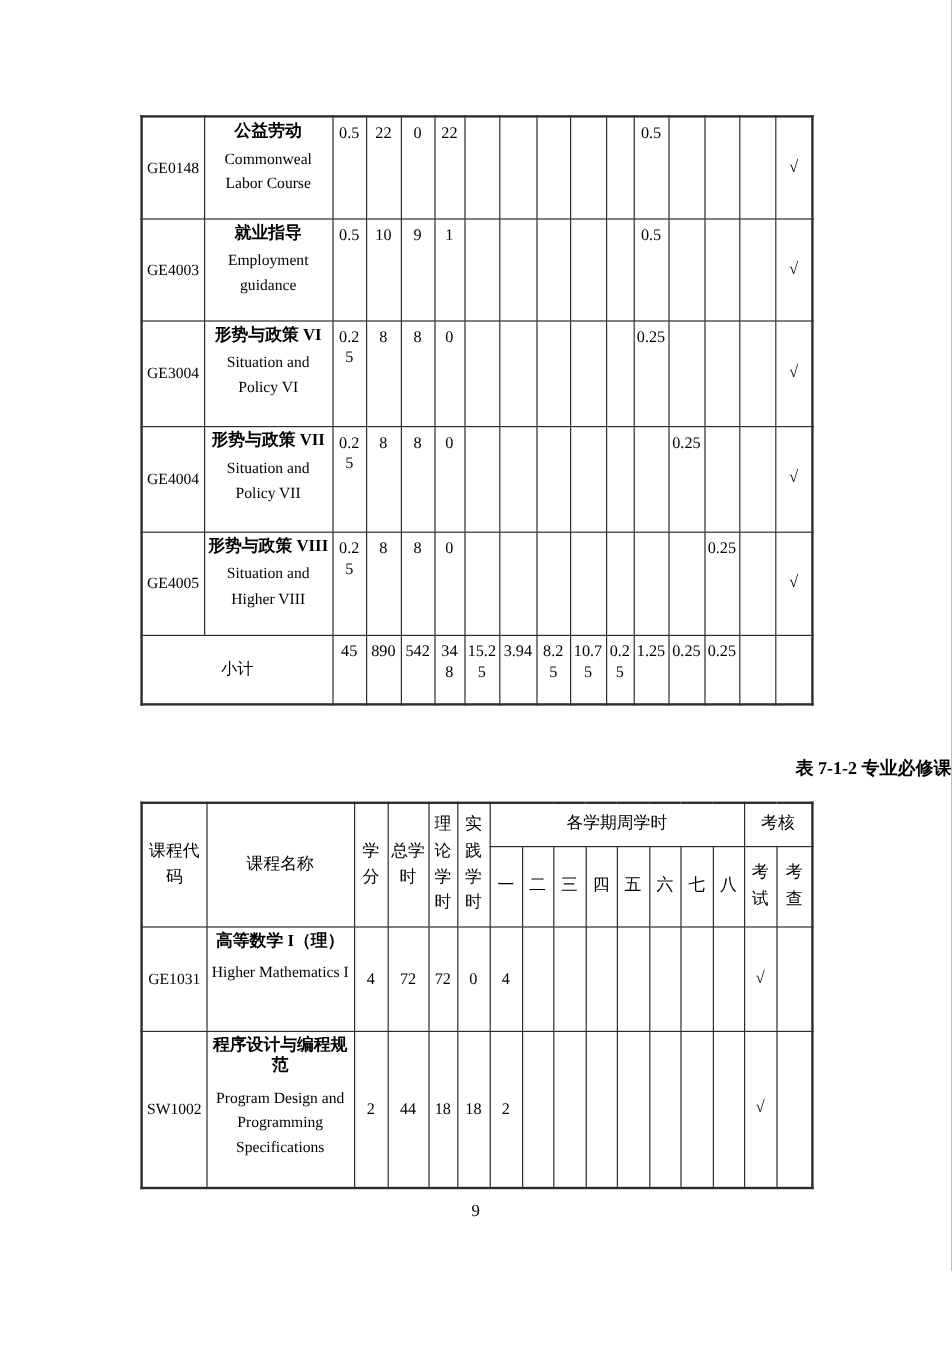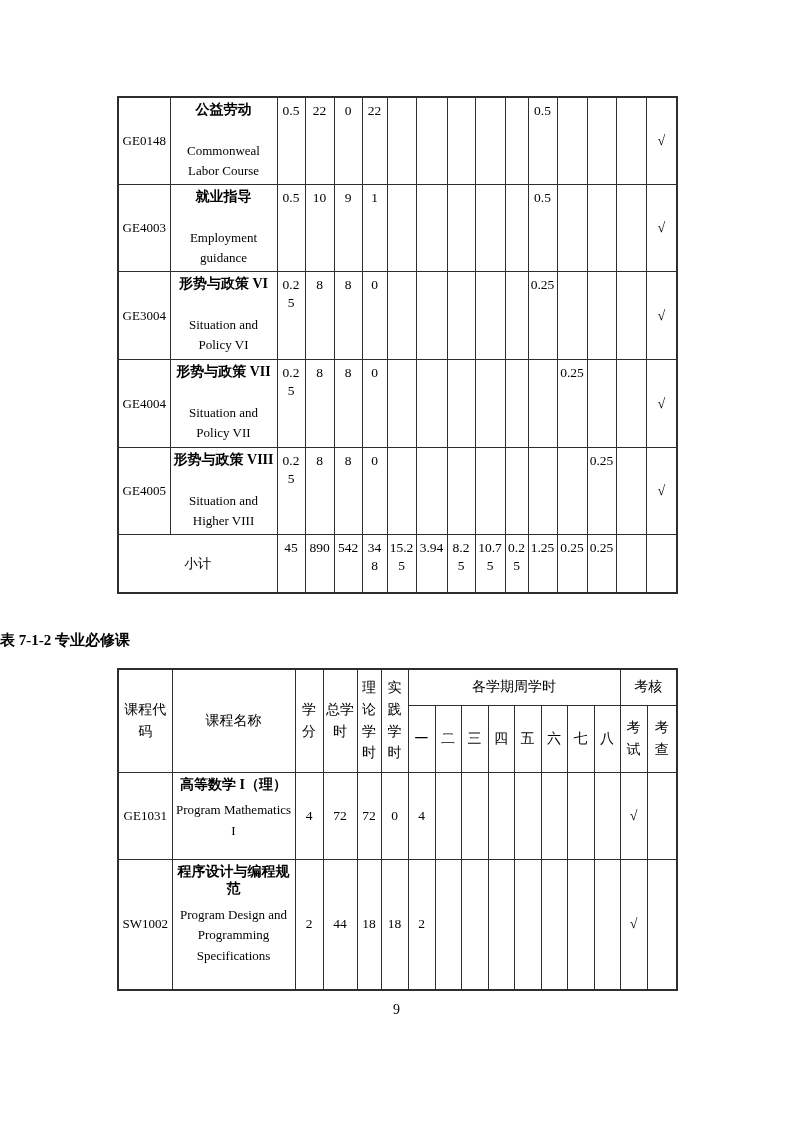--- a/index.html
+++ b/index.html
@@ -18,35 +18,35 @@
   .t1 { top:96px; }
   .t2 { top:668px; }
   td { border:1px solid #2e2e2e; text-align:center; vertical-align:middle;
        font-size:13.5px; padding:2px; overflow:hidden; }
   
   .vt { vertical-align:top; padding-top:4px; }
   .num { word-break:break-all; line-height:1.3; }
   
   .name-cell { vertical-align:top; padding-top:3px; }
   .cn { font-size:14px; line-height:1.25;font-weight:bold; }
-  .en { font-size:13px; line-height:1.6; margin-top:22px; }
+  .en { font-size:13px; line-height:1.6; margin-top:4px; }
   .t2 .en { margin-top:7px; }
   .code { font-size:13px; }
   .check { font-size:14px; }
   
   .hd { font-weight:normal; font-size:14px; line-height:1.55; padding:2px 1px; }
   
   .t1 .r0 { height:85px; } .t1 .r1 { height:85px; }
   .t1 .r2 { height:88px; } .t1 .r3 { height:88px; }
   .t1 .r4 { height:86px; } .t1 .rsub { height:58px; }
   .t2 .h1 { height:36px; } .t2 .h2 { height:67px; }
   .t2 .r0 { height:87px; } .t2 .r1 { height:131px; }
   .caption {
     position:absolute; top:631px; left:0; width:793px;
-    text-align:left; font-weight:bold; font-size:15px;
+    text-align:right; font-weight:bold; font-size:15px;
   }
   .pagenum {
     position:absolute; top:1002px; left:0; width:793px;
     text-align:center; font-size:14px;
   }
 </style>
 </head>
 <body>
 
 <div class="page">
@@ -237,21 +237,21 @@
         <td class="hd">六</td>
         <td class="hd">七</td>
         <td class="hd">八</td>
         <td class="hd">考试</td>
         <td class="hd">考查</td>
       </tr>
       <tr class="r0">
         <td class="code">GE1031</td>
         <td class="name-cell">
           <div class="cn">高等数学 I（理）</div>
-          <div class="en">Program Mathematics I</div>
+          <div class="en">Higher Mathematics I</div>
         </td>
         <td class="num">4</td>
         <td class="num">72</td>
         <td class="num">72</td>
         <td class="num">0</td>
         <td class="num">4</td>
         <td class="num"></td>
         <td class="num"></td>
         <td class="num"></td>
         <td class="num"></td>

